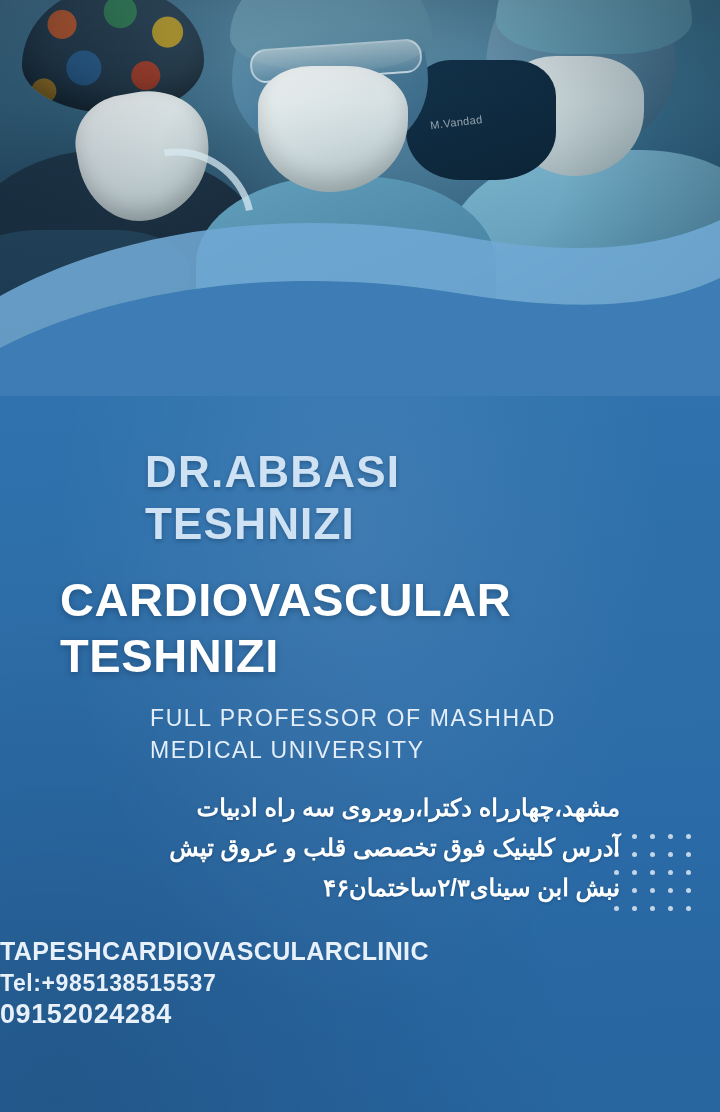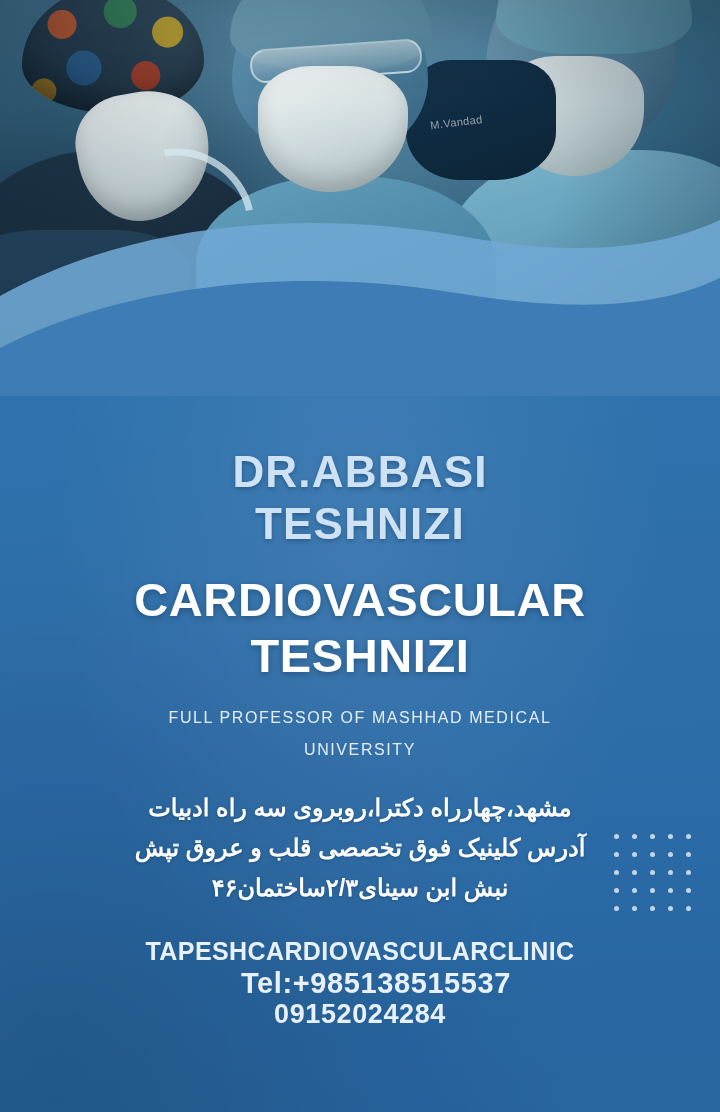--- a/index.html
+++ b/index.html
@@ -218,21 +218,20 @@
     position: absolute; inset: 0;
     background:
       radial-gradient(ellipse at 50% 18%, rgba(255,255,255,0.08) 0%, rgba(255,255,255,0) 60%),
       radial-gradient(ellipse at 8% 96%, rgba(0,0,0,0.14) 0%, rgba(0,0,0,0) 55%);
   }
 
   .content {
     position: relative;
     z-index: 4;
     padding-top: 50px;
-    text-align: center;
     color: #ffffff;
   }
 
   .doctor-name {
     font-size: 44px;
     font-weight: bold;
     letter-spacing: 1.2px;
     line-height: 52px;
     color: #cfe2f4;
     text-shadow: 0 2px 4px rgba(8,40,70,0.35);
@@ -248,21 +247,21 @@
     line-height: 56px;
     color: #ffffff;
     text-shadow: 0 2px 6px rgba(8,40,70,0.40);
     max-width: 600px;
     margin-left: auto;
     margin-right: auto;
   }
 
   .affiliation {
     margin-top: 18px;
-    font-size: 16px;
+    font-size: 23px;
     letter-spacing: 1.6px;
     line-height: 32px;
     color: #e3eef9;
     max-width: 420px;
     margin-left: auto;
     margin-right: auto;
   }
 
   .address {
     margin-top: 22px;
@@ -281,24 +280,23 @@
     margin-top: 26px;
     color: #e8f1fa;
     font-weight: bold;
   }
   .clinic-name {
     font-size: 25px;
     letter-spacing: 0.4px;
     line-height: 34px;
   }
   .phone {
-    font-size: 29px;
+    font-size: 23px;
     letter-spacing: 0.6px;
     line-height: 31px;
-    padding-left: 32px;
   }
   .mobile {
     font-size: 27px;
     letter-spacing: 0.6px;
     line-height: 31px;
   }
 
   
   .dots {
     position: absolute;

